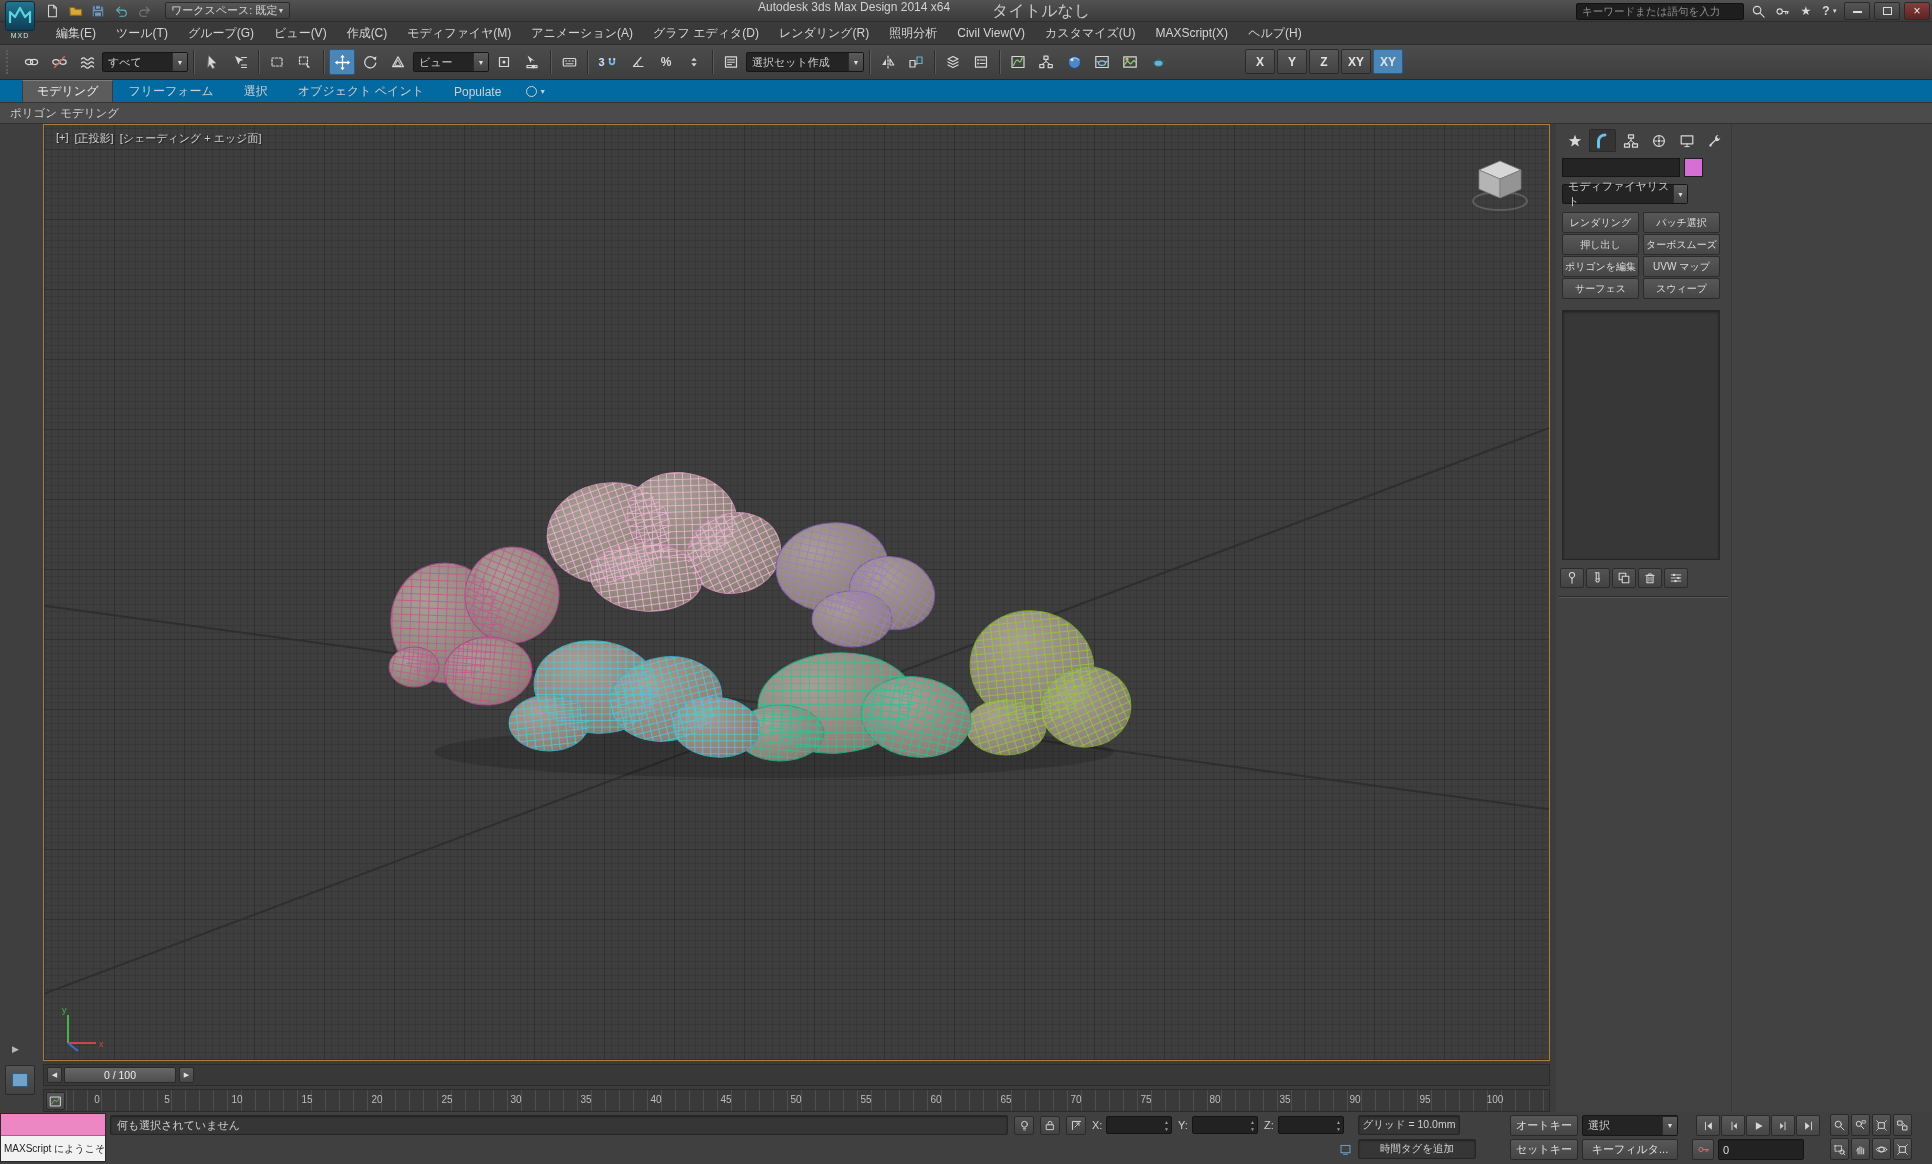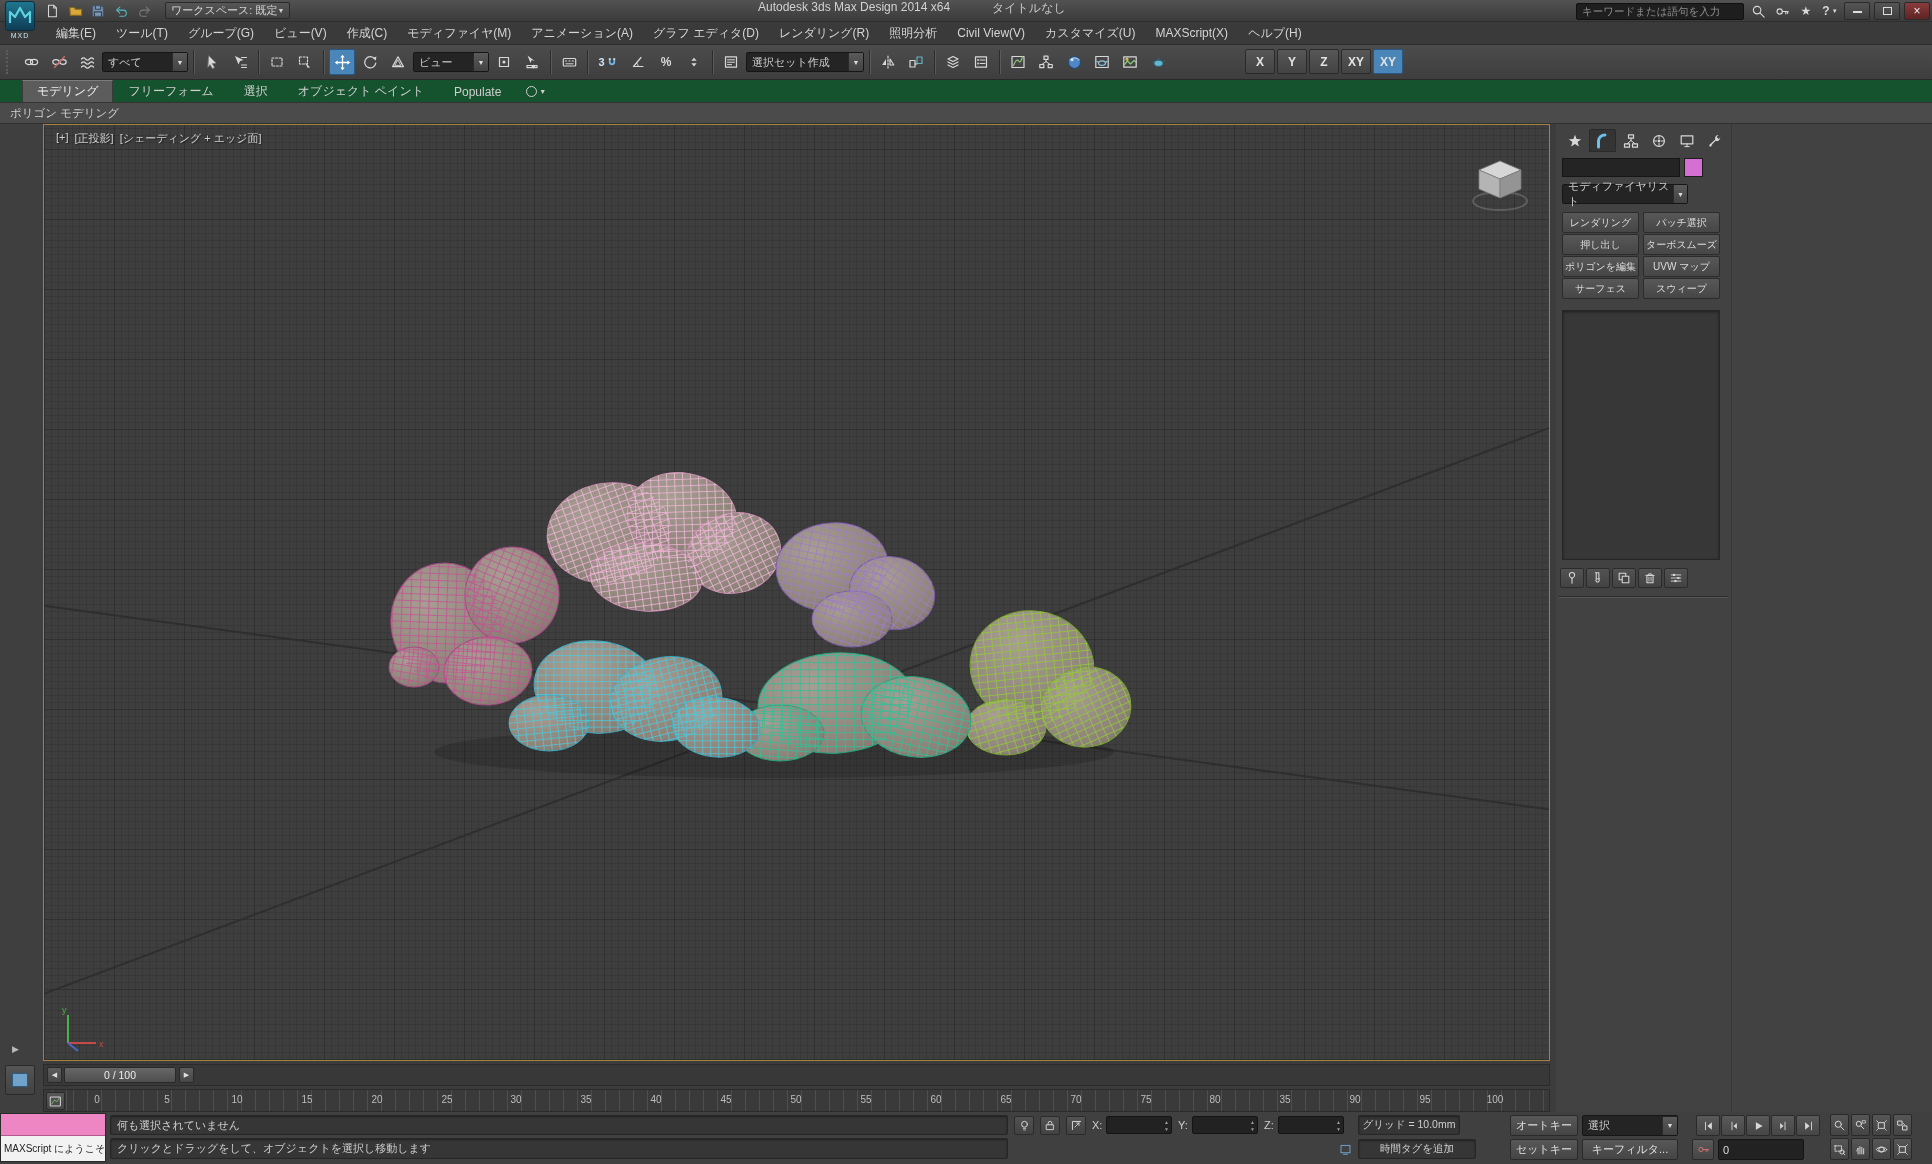--- a/index.html
+++ b/index.html
@@ -2,33 +2,33 @@
 <html><head>
 <meta charset="utf-8">
 <style>
 *{box-sizing:border-box;margin:0;padding:0}
 html,body{width:1932px;height:1164px;overflow:hidden}
 body{position:relative;background:#3c3c3c;font-family:"Liberation Sans","DejaVu Sans",sans-serif;color:#d6d6d6;font-size:12px}
 
 .titlebar{position:absolute;left:0;top:0;width:1932px;height:22px;background:linear-gradient(#525252,#3b3b3b);border-bottom:1px solid #2e2e2e;display:flex;align-items:center}
 .menubar{position:absolute;left:0;top:22px;width:1932px;height:23px;background:#3a3a3a;border-bottom:1px solid #2c2c2c;display:flex;align-items:center;padding-left:46px}
 .toolbar{position:absolute;left:0;top:45px;width:1932px;height:35px;background:linear-gradient(#4c4c4c,#3e3e3e);border-bottom:1px solid #292929;display:flex;align-items:center;padding-left:6px;gap:2px}
-.ribbontabs{position:absolute;left:0;top:80px;width:1932px;height:23px;background:#14532d;border-bottom:1px solid #333;display:flex;align-items:flex-end;padding-left:22px}
+.ribbontabs{position:absolute;left:0;top:80px;width:1932px;height:23px;background:#0369a1;border-bottom:1px solid #333;display:flex;align-items:flex-end;padding-left:22px}
 .ribbonstrip{position:absolute;left:0;top:103px;width:1932px;height:21px;background:#4b4b4b;border-bottom:1px solid #303030;display:flex;align-items:center;padding-left:10px}
 
 .logo{position:absolute;left:3px;top:1px;width:34px;height:42px;z-index:5;display:flex;flex-direction:column;align-items:center;cursor:pointer}
 .logo .lbox{width:30px;height:30px;background:linear-gradient(#20758f,#0f3d55);border:1px solid #0a2d3f;border-radius:3px;display:flex;align-items:center;justify-content:center}
 .logo .ltxt{font-size:7px;color:#bfe8f2;letter-spacing:1px;margin-top:1px}
 
 .qat{display:flex;align-items:center;gap:3px;margin-left:42px}
 .qbtn{width:20px;height:18px;display:flex;align-items:center;justify-content:center;border-radius:2px}
 .wsdd{margin-left:8px;height:17px;display:flex;align-items:center;background:linear-gradient(#565656,#424242);border:1px solid #2a2a2a;border-radius:2px;padding:0 5px;font-size:11px;color:#d8d8d8;}
 .wsdd .car{font-size:7px;color:#cfcfcf}
 .tctr{position:absolute;left:758px;top:0;height:22px;display:flex;align-items:flex-start;color:#d2d2d2;font-size:12px}
-.tdoc{position:absolute;left:992px;top:0;height:22px;display:flex;align-items:flex-start;color:#c8c8c8;font-size:12px}
+.tdoc{position:absolute;left:992px;top:0;height:22px;display:flex;align-items:flex-end;color:#c8c8c8;font-size:16px}
 .tright{position:absolute;right:2px;top:1px;height:20px;display:flex;align-items:center;gap:4px}
 .hsearch{width:168px;height:17px;background:#1e1e1e;border:1px solid #111;color:#a8a8a8;font-size:10.5px;padding:0 5px;border-radius:2px;font-family:inherit}
 .hsearch::placeholder{color:#8f8f8f}
 .tico{width:20px;height:18px;display:flex;align-items:center;justify-content:center}
 .winbtn{width:26px;height:18px;display:flex;align-items:center;justify-content:center;border:1px solid #2a2a2a;background:linear-gradient(#555,#3e3e3e);border-radius:2px}
 .winbtn.close{background:linear-gradient(#8a3c3c,#5e2424)}
 .minglyph{width:9px;height:3px;border-bottom:2px solid #ddd}
 .maxglyph{width:9px;height:8px;border:1.5px solid #ddd}
 .xglyph{color:#eee;font-size:12px;line-height:1}
 
@@ -683,21 +683,20 @@
 
 <div class="statusbar">
   <div class="listener">
     <div class="lpink"></div>
     <div class="lwhite">
         <span>MAXScript にようこそ</span>
       </div>
   </div>
 
   <div class="smsg sunken">何も選択されていません</div>
-  <div class="sprompt sunken">クリックとドラッグをして、オブジェクトを選択し移動します</div>
 
   <div class="sico ic" style="left:1014px;top:4px">
       <svg width="13" height="13" viewBox="0 0 16 16">
         <circle cx="8" cy="6.5" r="3.6"></circle>
         <path d="M6.5 11.5h3M7 13.5h2" style="stroke-width:1"></path>
       </svg>
     </div>
   <div class="sico ic" style="left:1040px;top:4px">
       <svg width="12" height="13" viewBox="0 0 16 16">
         <rect x="3.5" y="7" width="9" height="6.5"></rect>

